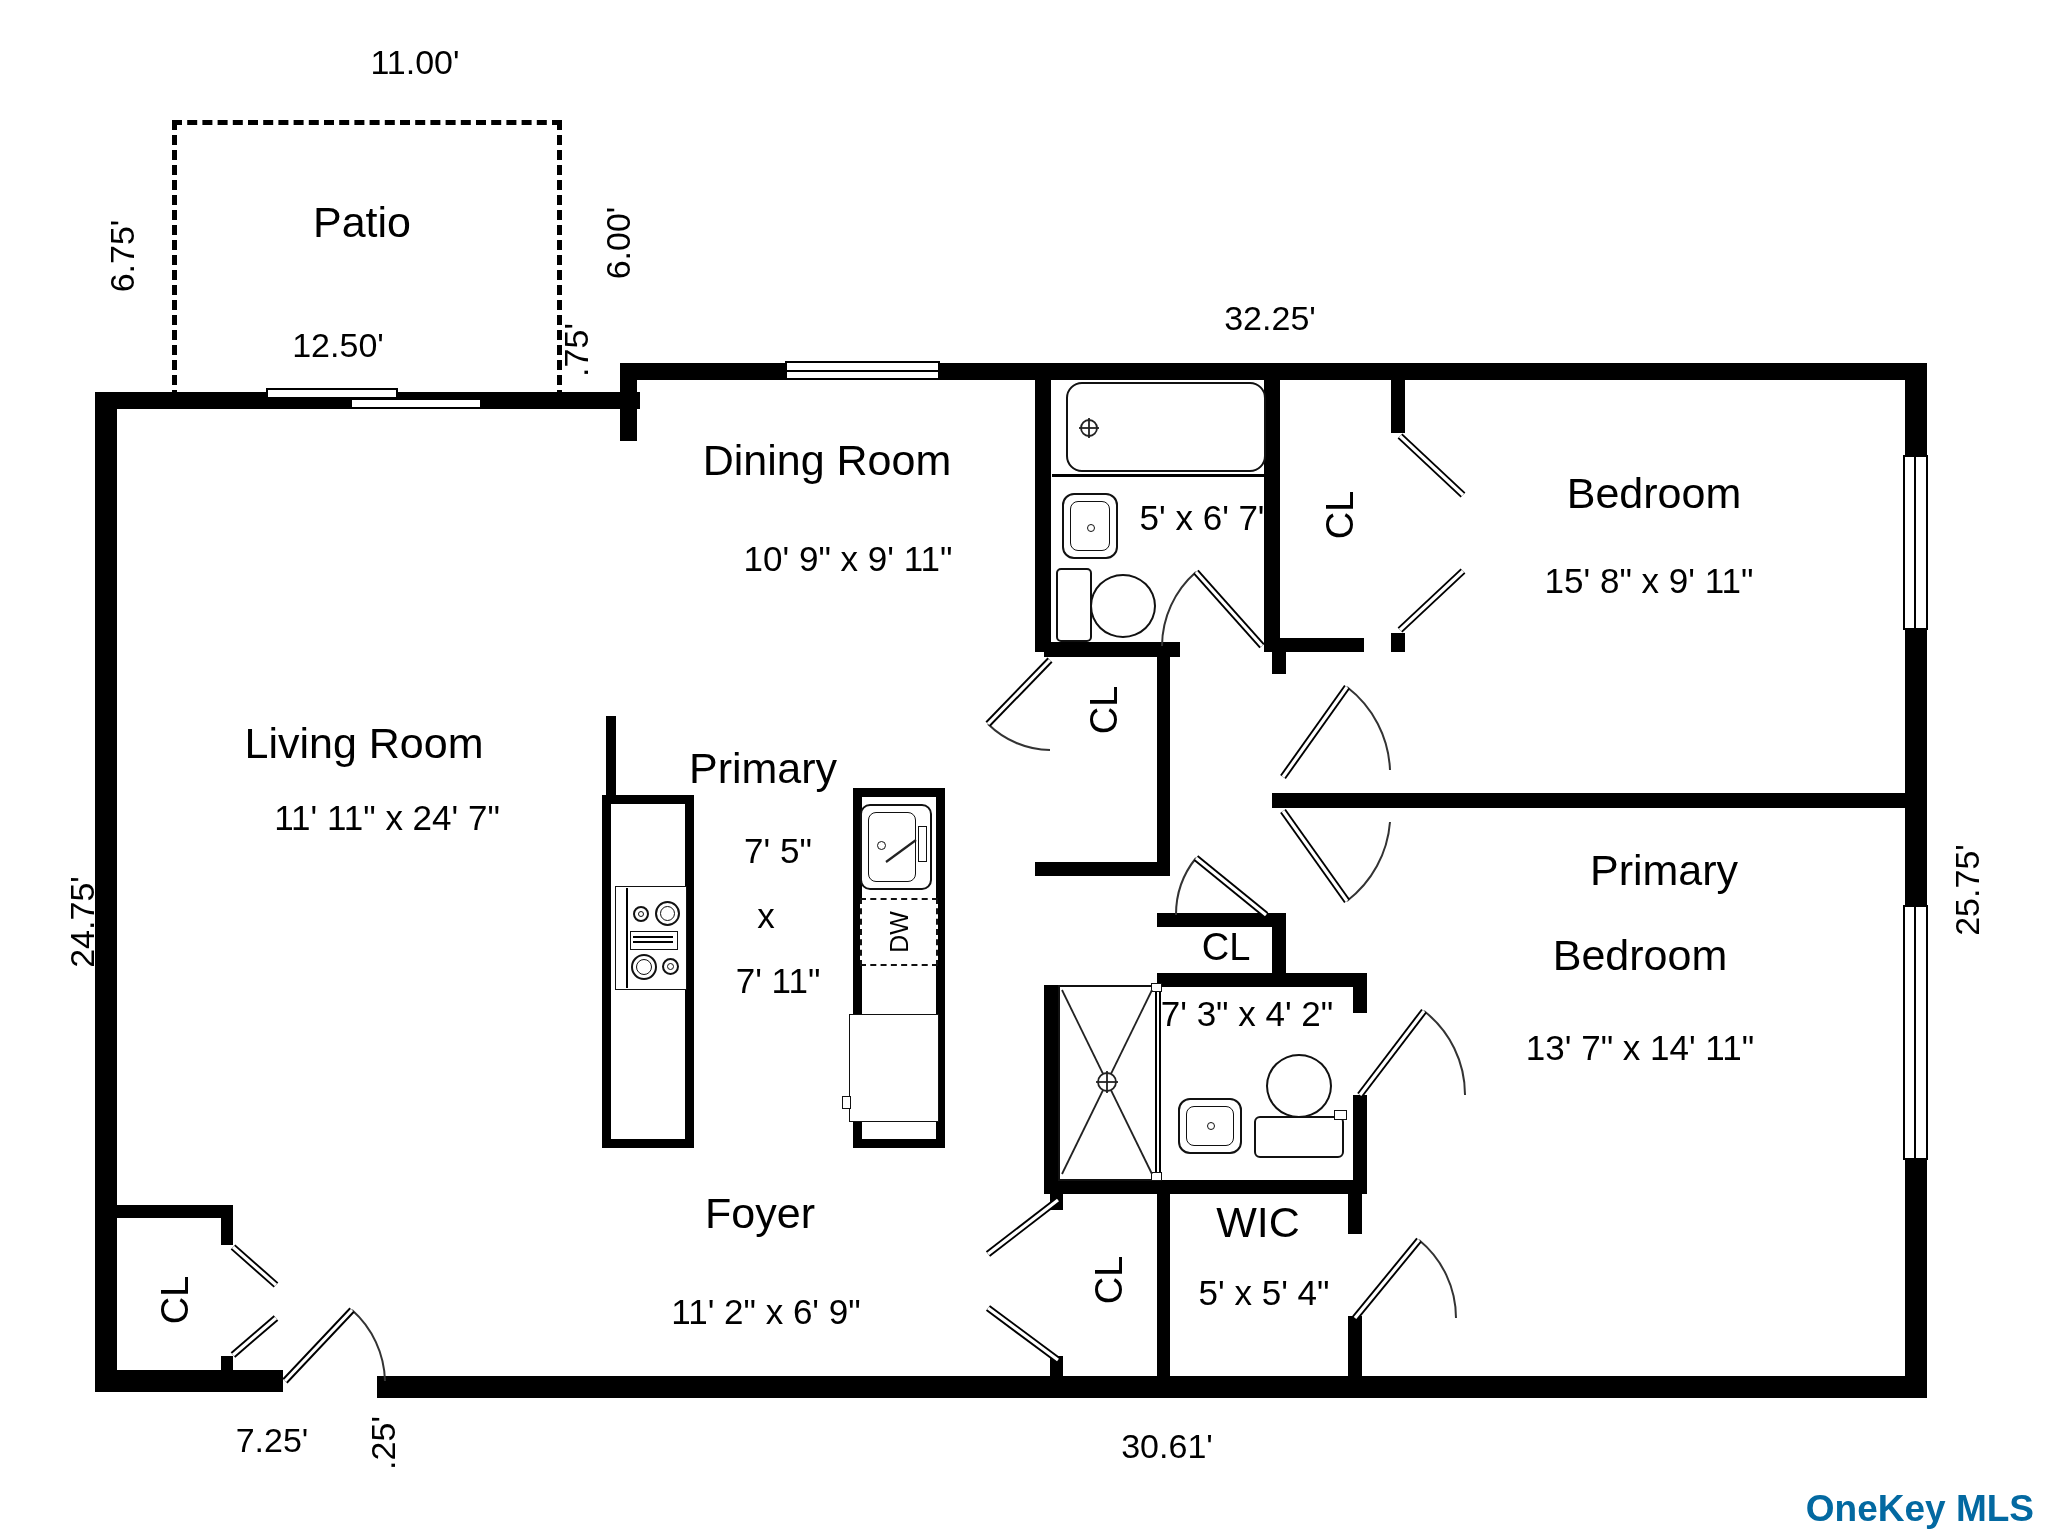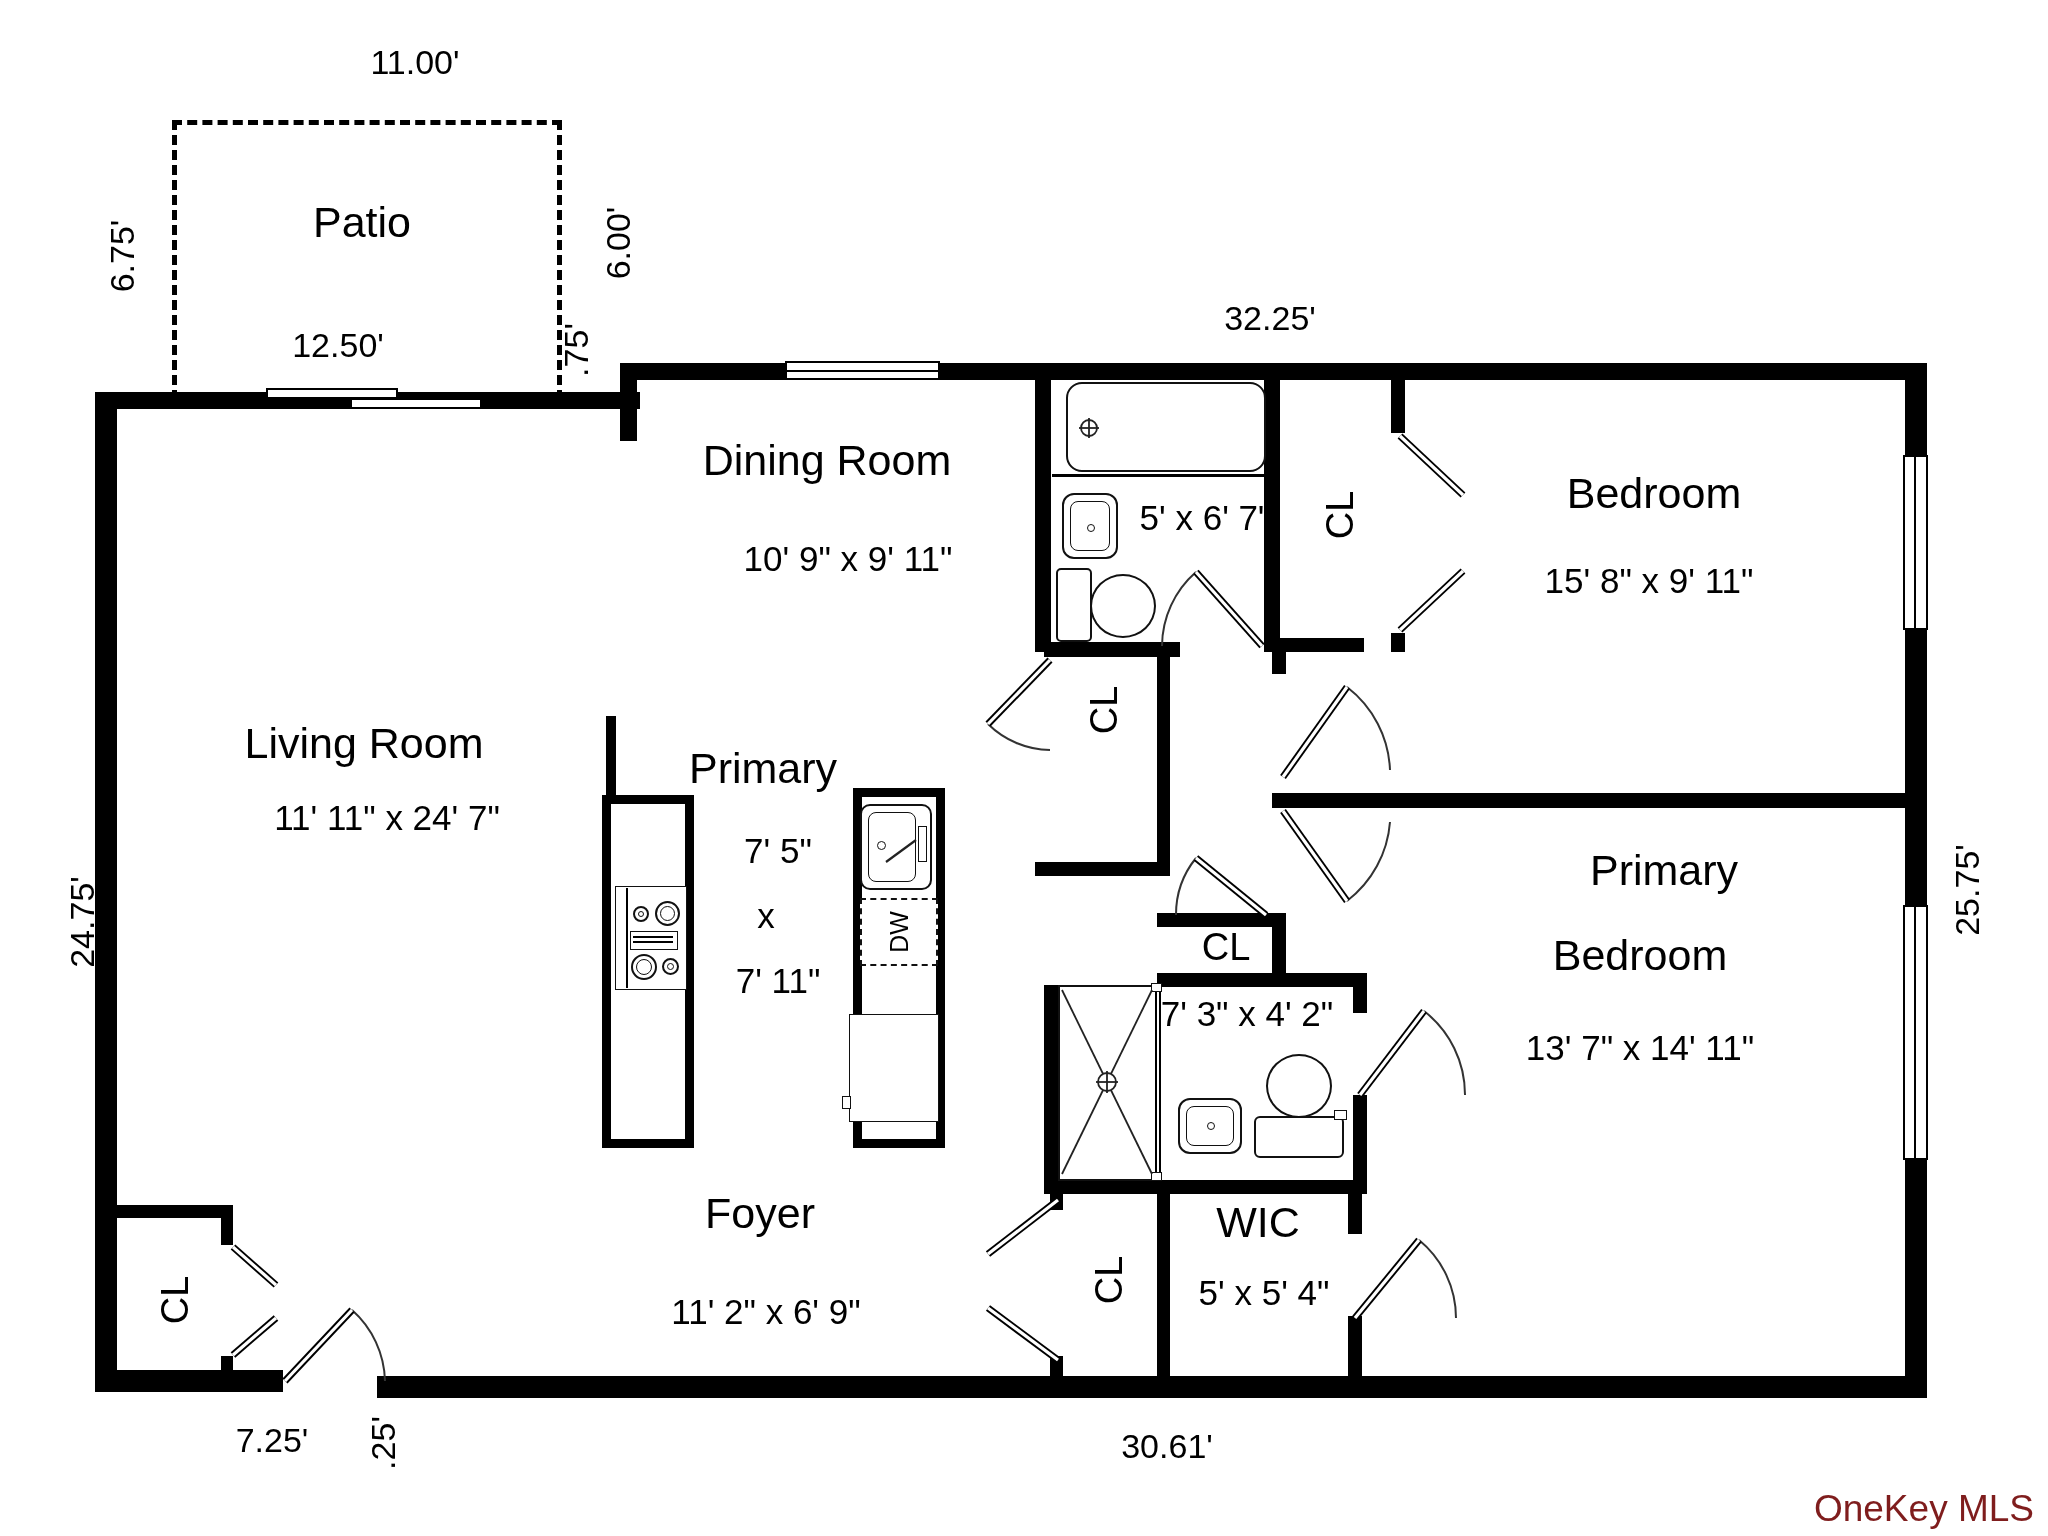--- a/index.html
+++ b/index.html
@@ -18,21 +18,21 @@
   .wlineh{position:absolute;background:#000;height:2px;}
   .wlinev{position:absolute;background:#000;width:2px;}
   .counter{position:absolute;border:9px solid #000;background:#fff;box-sizing:border-box;}
   .fx{position:absolute;border:2.5px solid #111;background:#fff;box-sizing:border-box;}
   .fxthin{position:absolute;border:1.8px solid #111;background:#fff;box-sizing:border-box;}
   .round{border-radius:50%;}
   .burner{position:absolute;border:2px solid #111;border-radius:50%;box-sizing:border-box;background:#fff;}
   .burner:after{content:"";position:absolute;inset:3px;border:1.6px solid #111;border-radius:50%;}
   .dw{position:absolute;border:2px dashed #111;background:#fff;box-sizing:border-box;}
   svg.overlay{position:absolute;left:0;top:0;}
-  .wm{position:absolute;right:14px;bottom:6px;font-size:37px;color:#7f1d1d;}
+  .wm{position:absolute;right:14px;bottom:6px;font-size:37px;color:#0369a1;font-weight:bold;}
 </style>
 </head>
 <body>
 
 <div id="stage">
 
 
   <div class="dashedbox" style="left:172px;top:120px;width:390px;height:280px;"></div>
   <div class="txt s34" style="left:415px;top:62px;">11.00'</div>
   <div class="txt s34 rot" style="left:122px;top:256px;">6.75'</div>

